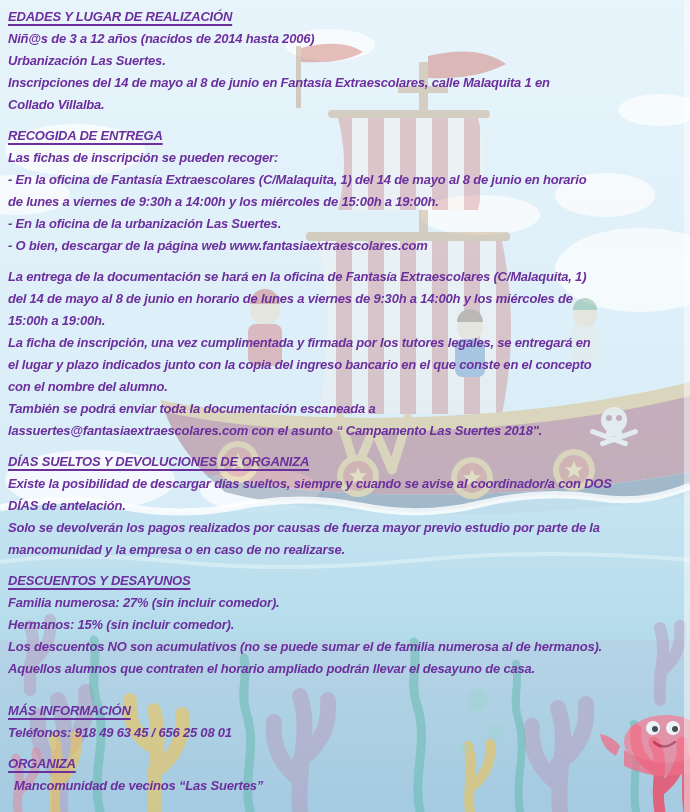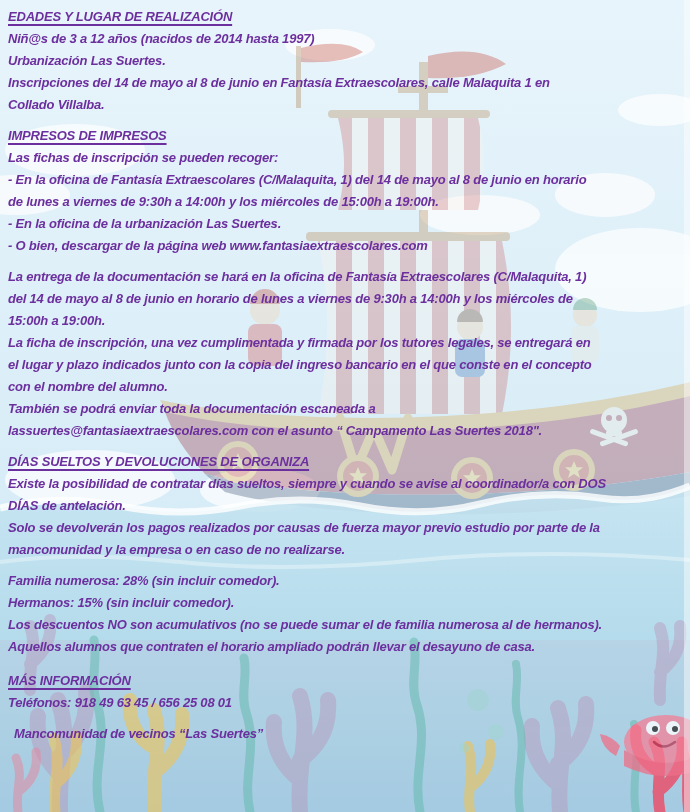--- a/index.html
+++ b/index.html
@@ -24,21 +24,21 @@
     z-index:2;
   }
   .sec{margin:0 0 9px 0;}
   .sec .heading{
     text-decoration:underline;
     text-decoration-thickness:1.5px;
     text-underline-offset:3px;
     white-space:pre-line;
   }
   .sec .body{white-space:pre-line;}
-  .sec.gap-lg{margin-top:12px;font-style:italic;}
+  .sec.gap-lg{margin-top:20px;font-style:italic;}
   .body.indent{padding-left:6px;}
 </style>
 </head>
 <body>
 
 <div class="page">
 
   <svg class="bg" viewBox="0 0 690 812" aria-hidden="true">
     <defs>
       <linearGradient id="skyGrad" x1="0" y1="0" x2="0" y2="1">
@@ -193,64 +193,66 @@
       </g>
     </g>
 
     <rect x="684" width="6" height="812" fill="#ffffff" opacity="0.45"></rect>
   </svg>
 
   <div class="content">
 
     <section class="sec">
       <div class="heading">EDADES Y LUGAR DE REALIZACIÓN</div>
-      <div class="body">Niñ@s de 3 a 12 años (nacidos de 2014 hasta 1997)
+      <div class="body">Niñ@s de 3 a 12 años (nacidos de 2014 hasta 2006)
 Urbanización Las Suertes.
 Inscripciones del 14 de mayo al 8 de junio en Fantasía Extraescolares, calle Malaquita 1 en
 Collado Villalba.</div>
     </section>
 
     <section class="sec">
-      <div class="heading">IMPRESOS DE IMPRESOS</div>
+      <div class="heading">RECOGIDA DE ENTREGA</div>
       <div class="body">Las fichas de inscripción se pueden recoger:
 - En la oficina de Fantasía Extraescolares (C/Malaquita, 1) del 14 de mayo al 8 de junio en horario
 de lunes a viernes de 9:30h a 14:00h y los miércoles de 15:00h a 19:00h.
 - En la oficina de la urbanización Las Suertes.
 - O bien, descargar de la página web www.fantasiaextraescolares.com</div>
     </section>
 
     <section class="sec">
       <div class="body">La entrega de la documentación se hará en la oficina de Fantasía Extraescolares (C/Malaquita, 1)
 del 14 de mayo al 8 de junio en horario de lunes a viernes de 9:30h a 14:00h y los miércoles de
 15:00h a 19:00h.
 La ficha de inscripción, una vez cumplimentada y firmada por los tutores legales, se entregará en
 el lugar y plazo indicados junto con la copia del ingreso bancario en el que conste en el concepto
 con el nombre del alumno.
 También se podrá enviar toda la documentación escaneada a
 lassuertes@fantasiaextraescolares.com con el asunto “ Campamento Las Suertes 2018".</div>
     </section>
 
     <section class="sec">
       <div class="heading">DÍAS SUELTOS Y DEVOLUCIONES DE ORGANIZA</div>
-      <div class="body">Existe la posibilidad de contratar días sueltos, siempre y cuando se avise al coordinador/a con DOS
+      <div class="body">Existe la posibilidad de descargar días sueltos, siempre y cuando se avise al coordinador/a con DOS
 DÍAS de antelación.
 Solo se devolverán los pagos realizados por causas de fuerza mayor previo estudio por parte de la
 mancomunidad y la empresa o en caso de no realizarse.</div>
     </section>
 
     <section class="sec">
-      <div class="body">Familia numerosa: 28% (sin incluir comedor).
+      <div class="heading">DESCUENTOS Y DESAYUNOS</div>
+      <div class="body">Familia numerosa: 27% (sin incluir comedor).
 Hermanos: 15% (sin incluir comedor).
 Los descuentos NO son acumulativos (no se puede sumar el de familia numerosa al de hermanos).
 Aquellos alumnos que contraten el horario ampliado podrán llevar el desayuno de casa.</div>
     </section>
 
     <section class="sec gap-lg">
       <div class="heading">MÁS INFORMACIÓN</div>
       <div class="body">Teléfonos: 918 49 63 45 / 656 25 08 01</div>
     </section>
 
     <section class="sec">
+      <div class="heading">ORGANIZA</div>
       <div class="body indent">Mancomunidad de vecinos “Las Suertes”</div>
     </section>
 
   </div>
 </div>
 
 </body></html>

